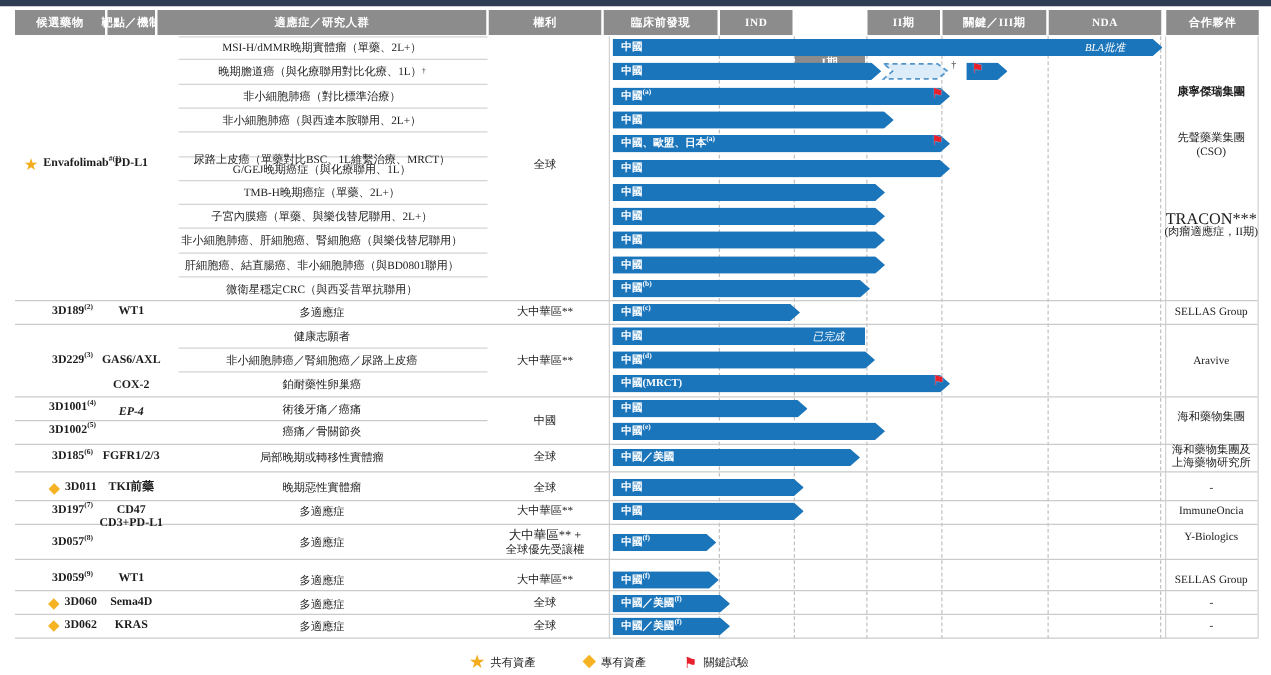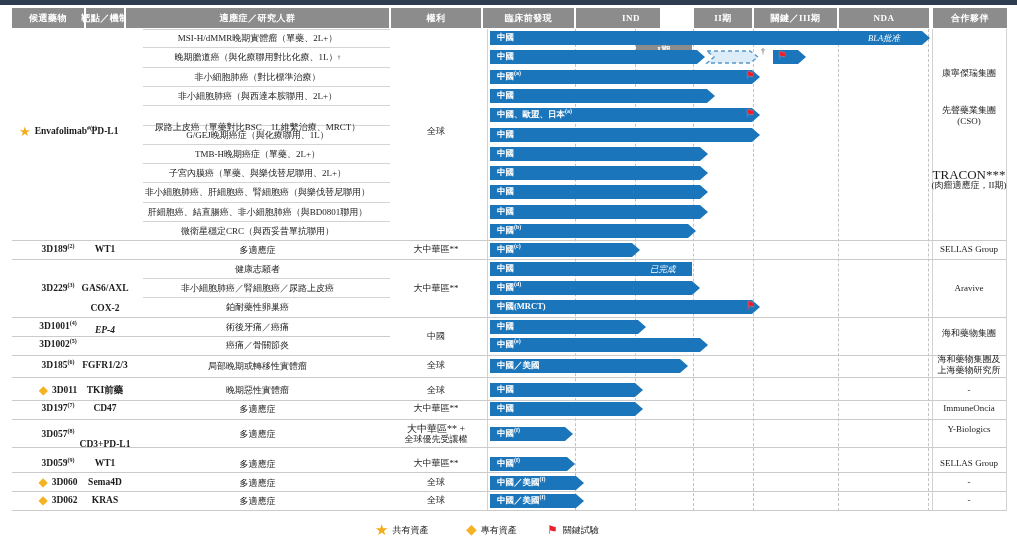--- a/index.html
+++ b/index.html
@@ -36,21 +36,21 @@
 <body>
 
 <div class="canvas">
   <div class="topstrip"></div>
   <div id="header">
       <div class="hcell" style="left: 12px; width: 72px;">候選藥物</div>
       <div class="hcell" style="left: 86px; width: 38px;">靶點／機制</div>
       <div class="hcell" style="left: 126px; width: 263px;">適應症／研究人群</div>
       <div class="hcell" style="left: 391px; width: 90px;">權利</div>
       <div class="hcell" style="left: 483px; width: 91px;">臨床前發現</div>
-      <div class="hcell" style="left: 576px; width: 58px; padding-left: 26px;">IND</div>
+      <div class="hcell" style="left: 576px; width: 58px;">IND</div>
       <div class="hcell" style="left: 636px; width: 56px; margin-top: 32px;">I期</div>
       <div class="hcell" style="left: 694px; width: 58px;">II期</div>
       <div class="hcell" style="left: 754px; width: 83px;">關鍵／III期</div>
       <div class="hcell" style="left: 839px; width: 90px;">NDA</div>
       <div class="hcell" style="left: 933px; width: 74px;">合作夥伴</div>
     </div>
   <div id="grid">
       <div class="vdash" style="left: 575px; top: 29px; height: 482px;"></div>
       <div class="vdash" style="left: 635px; top: 29px; height: 482px;"></div>
       <div class="vdash" style="left: 693px; top: 29px; height: 482px;"></div>
@@ -89,21 +89,21 @@
   <div id="body">
       <div class="txt" style="left: 8px; width: 100px; top: 123px; height: 16px;">
         <span class="star-icon">★</span>
         <span class="bold">Envafolimab<span class="sup">#(1)</span></span>
       </div>
       <div class="txt bold" style="left: 55px; width: 100px; top: 124px; height: 14px;">PD-L1</div>
       <div class="txt txtcol" style="left: 391px; width: 90px; top: 125.5px; height: 11px;">
         <div style="font-size: 9px;">全球</div>
       </div>
       <div class="txt txtcol" style="left: 931px; width: 76px; top: 67.5px; height: 11px;">
-        <div style="font-size: 9px;">康寧傑瑞集團</div>
+        <div style="font-size: 9px; font-weight: bold;">康寧傑瑞集團</div>
       </div>
       <div class="txt txtcol" style="left: 931px; width: 76px; top: 105px; height: 22px;">
         <div style="font-size: 9px;">先聲藥業集團</div>
         <div style="font-size: 9px;">(CSO)</div>
       </div>
       <div class="txt txtcol" style="left: 931px; width: 76px; top: 169px; height: 22px;">
         <div style="font-size: 13px;">TRACON***</div>
         <div style="font-size: 9px;">(肉瘤適應症，II期)</div>
       </div>
       <div class="txt" style="left: 126px; width: 263px; top: 31px; height: 14px;">
@@ -300,21 +300,21 @@
       </div>
       <div class="txt" style="left: 126px; width: 263px; top: 402px; height: 14px;">
         <span>多適應症</span>
       </div>
       <div class="bar arrow" style="left: 490px; width: 153px; top: 402px; height: 14px;">
         <span class="bar-label">中國</span>
       </div>
       <div class="txt" style="left: 8px; width: 100px; top: 426px; height: 16px;">
         <span class="bold">3D057<span class="sup">(8)</span></span>
       </div>
-      <div class="txt bold" style="left: 55px; width: 100px; top: 437px; height: 14px;">CD3+PD-L1</div>
+      <div class="txt bold" style="left: 55px; width: 100px; top: 412px; height: 14px;">CD3+PD-L1</div>
       <div class="txt txtcol" style="left: 391px; width: 90px; top: 423px; height: 22px;">
         <div style="font-size: 10px;">大中華區** +</div>
         <div style="font-size: 9px;">全球優先受讓權</div>
       </div>
       <div class="txt txtcol" style="left: 931px; width: 76px; top: 424px; height: 11px;">
         <div style="font-size: 9px;">Y-Biologics</div>
       </div>
       <div class="txt" style="left: 126px; width: 263px; top: 427px; height: 14px;">
         <span>多適應症</span>
       </div>

